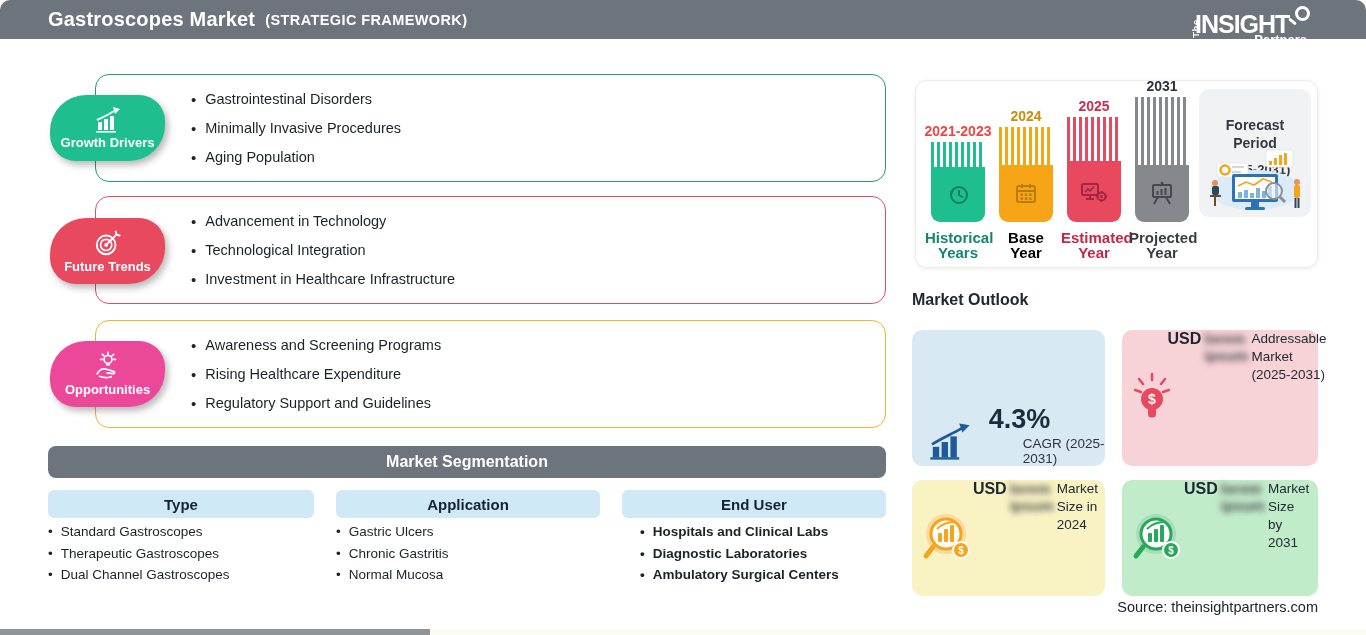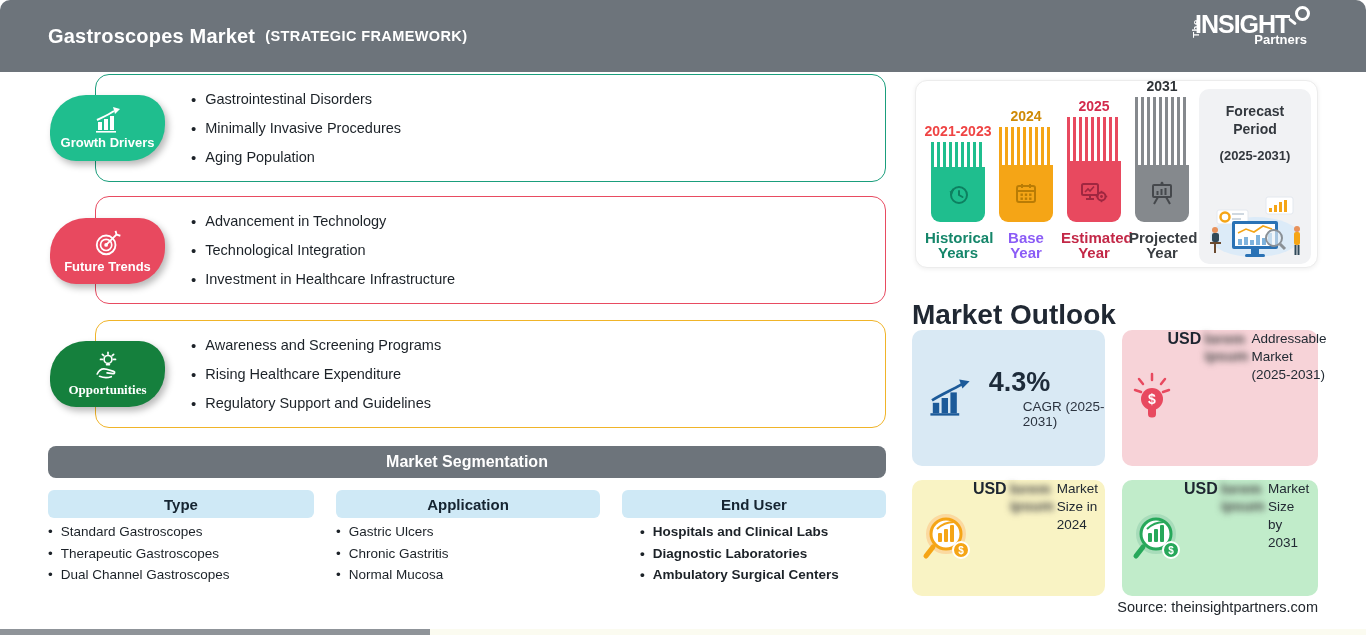--- a/index.html
+++ b/index.html
@@ -1,20 +1,20 @@
 <!DOCTYPE html>
 <html><head>
 <meta charset="utf-8">
 <style>
   * { margin:0; padding:0; box-sizing:border-box; }
   body { font-family:"Liberation Sans", sans-serif; background:#fff; }
   .page { position:relative; width:1366px; height:635px; background:#fff; overflow:hidden; }
 
   
-  .header { position:absolute; left:0; top:0; width:1366px; height:72px; background:#6d747b;
+  .header { position:absolute; left:0; top:0; width:1366px; height:39px; background:#6d747b;
             border-radius:10px 10px 0 0; display:flex; align-items:center; }
   .header-title { margin-left:48px; color:#fff; font-size:20px; font-weight:800; letter-spacing:.2px; }
   .header-sub { color:#fff; font-size:14.5px; font-weight:600; margin-left:10px; letter-spacing:.4px; }
   .logo { position:absolute; right:56px; top:7px; width:124px; height:44px; color:#fff; }
   .logo-the { position:absolute; left:0; top:16px; font-size:9.5px; font-weight:800; transform:rotate(-90deg); letter-spacing:.5px; }
   .logo-insight { position:absolute; left:9px; top:3px; font-size:25px; font-weight:800; letter-spacing:-1px; }
   .logo-circle { position:absolute; right:0px; top:-1px; width:15px; height:15px; border:3px solid #fff; border-radius:50%; }
   .logo-handle { position:absolute; right:13px; top:13px; width:9px; height:3px; background:#fff; transform:rotate(38deg); border-radius:2px; }
   .logo-partners { position:absolute; right:3px; top:25px; font-size:13px; font-weight:800; }
 
@@ -25,21 +25,21 @@
   .fw-box.b2 { top:196px; height:108px; border:1.6px solid #e84b61; }
   .fw-box.b3 { top:320px; height:108px; border:1.6px solid #f0b429; }
   .fw-item { font-size:14.5px; color:#1c2228; display:flex; align-items:center; }
   .fw-item::before { content:"•"; margin-right:9px; font-size:15px; color:#1c2228; }
 
   .blob { position:absolute; left:50px; width:115px; height:66px; border-radius:36px 26px 36px 26px;
           box-shadow:3px 4px 7px rgba(0,0,0,.28); display:flex; flex-direction:column;
           align-items:center; justify-content:center; color:#fff; z-index:3; }
   .blob.g { top:95px;  background:#1fbe8e; }
   .blob.r { top:218px; background:#e8495f; }
-  .blob.o { top:341px; background:#15803d;font-family:Liberation Serif, serif; }
+  .blob.o { top:341px; background:#ec4899; }
   .blob-label { font-size:13px; font-weight:800; margin-top:1px; }
 
   
   .seg-bar { position:absolute; left:48px; top:446px; width:838px; height:32px; background:#6d747b;
              border-radius:8px; color:#fff; font-size:16px; font-weight:800;
              display:flex; align-items:center; justify-content:center; }
   .seg-pill { position:absolute; top:490px; height:28px; background:#cfe9f6; border-radius:6px;
               color:#152431; font-size:15px; font-weight:800; display:flex; align-items:center; justify-content:center; }
   .seg-pill.p1 { left:48px;  width:266px; }
   .seg-pill.p2 { left:336px; width:264px; }
@@ -66,34 +66,34 @@
   .stripes { width:100%; }
   .bar1 .stripes { height:25px; background:repeating-linear-gradient(90deg,#1fbe8e 0 3px,#fff 3px 6px); }
   .bar2 .stripes { height:38px; background:repeating-linear-gradient(90deg,#f5a516 0 3px,#fff 3px 6px); }
   .bar3 .stripes { height:44px; background:repeating-linear-gradient(90deg,#e8495f 0 3px,#fff 3px 6px); }
   .bar4 .stripes { height:68px; background:repeating-linear-gradient(90deg,#85898d 0 3px,#fff 3px 6px); }
   .solid { width:100%; flex:1; border-radius:0 0 9px 9px; display:flex; align-items:center; justify-content:center; }
   .bar1 .solid { background:#1fbe8e; } .bar2 .solid { background:#f5a516; }
   .bar3 .solid { background:#e8495f; } .bar4 .solid { background:#85898d; }
   .bar-name { position:absolute; top:149px; width:66px; text-align:center; font-size:15px; font-weight:800; line-height:15px; }
   .bar-name.n1 { left:9px;  color:#15866a; }
-  .bar-name.n2 { left:77px; color:#8b5cf6; }
+  .bar-name.n2 { left:77px; color:#000000; }
   .bar-name.n3 { left:145px; color:#c32847; }
   .bar-name.n4 { left:213px; color:#3a3e42; }
-  .forecast { position:absolute; left:283px; top:8px; width:112px; height:175px; background:#f1f2f4;
-              border-radius:10px; text-align:center; padding-top:13px; }
+  .forecast { position:absolute; left:283px; top:8px; width:112px; height:128px; background:#f1f2f4;
+              border-radius:10px; text-align:center; padding-top:27px; }
   .fc-title { font-size:14px; font-weight:800; color:#33383e; line-height:18px; }
   .fc-range { font-size:13px; font-weight:800; color:#33383e; margin-top:10px; }
   .fc-illus { position:absolute; left:5px; bottom:5px; }
 
   
-  .mo-title { position:absolute; left:912px; top:291px; font-size:28px; font-weight:800; color:#202833;margin-top:8px; }
+  .mo-title { position:absolute; left:912px; top:291px; font-size:16px; font-weight:800; color:#202833; }
   .card { position:absolute; border-radius:10px; }
   .card.c1 { left:912px;  top:330px; width:193px; height:136px; background:#d9e9f4;
-             display:flex; align-items:center; padding-left:16px; gap:16px; }
+             display:flex; align-items:flex-end; padding-left:16px; gap:16px; }
   .card.c2 { left:1122px; top:330px; width:196px; height:136px; background:#f7d3d8; }
   .card.c3 { left:912px;  top:480px; width:193px; height:116px; background:#f9f3c4; }
   .card.c4 { left:1122px; top:480px; width:196px; height:116px; background:#c1ecca; }
   .cagr-value { font-size:27px; font-weight:800; color:#1d2b3a; line-height:30px; }
   .cagr-label { font-size:13.5px; color:#2c3440; margin-top:2px;margin-left:34px; }
   .card-icon { position:absolute; left:10px; top:50%; transform:translateY(-50%); }
   .card-text { position:absolute; left:62px; top:0; bottom:0; right:8px; display:flex;
                justify-content:center; gap:3px; }
   .usd { font-size:16px; font-weight:800; color:#1d2530; }
   .blurred { filter:blur(3px); font-size:15px; font-weight:800; color:#4a4a4a; }

